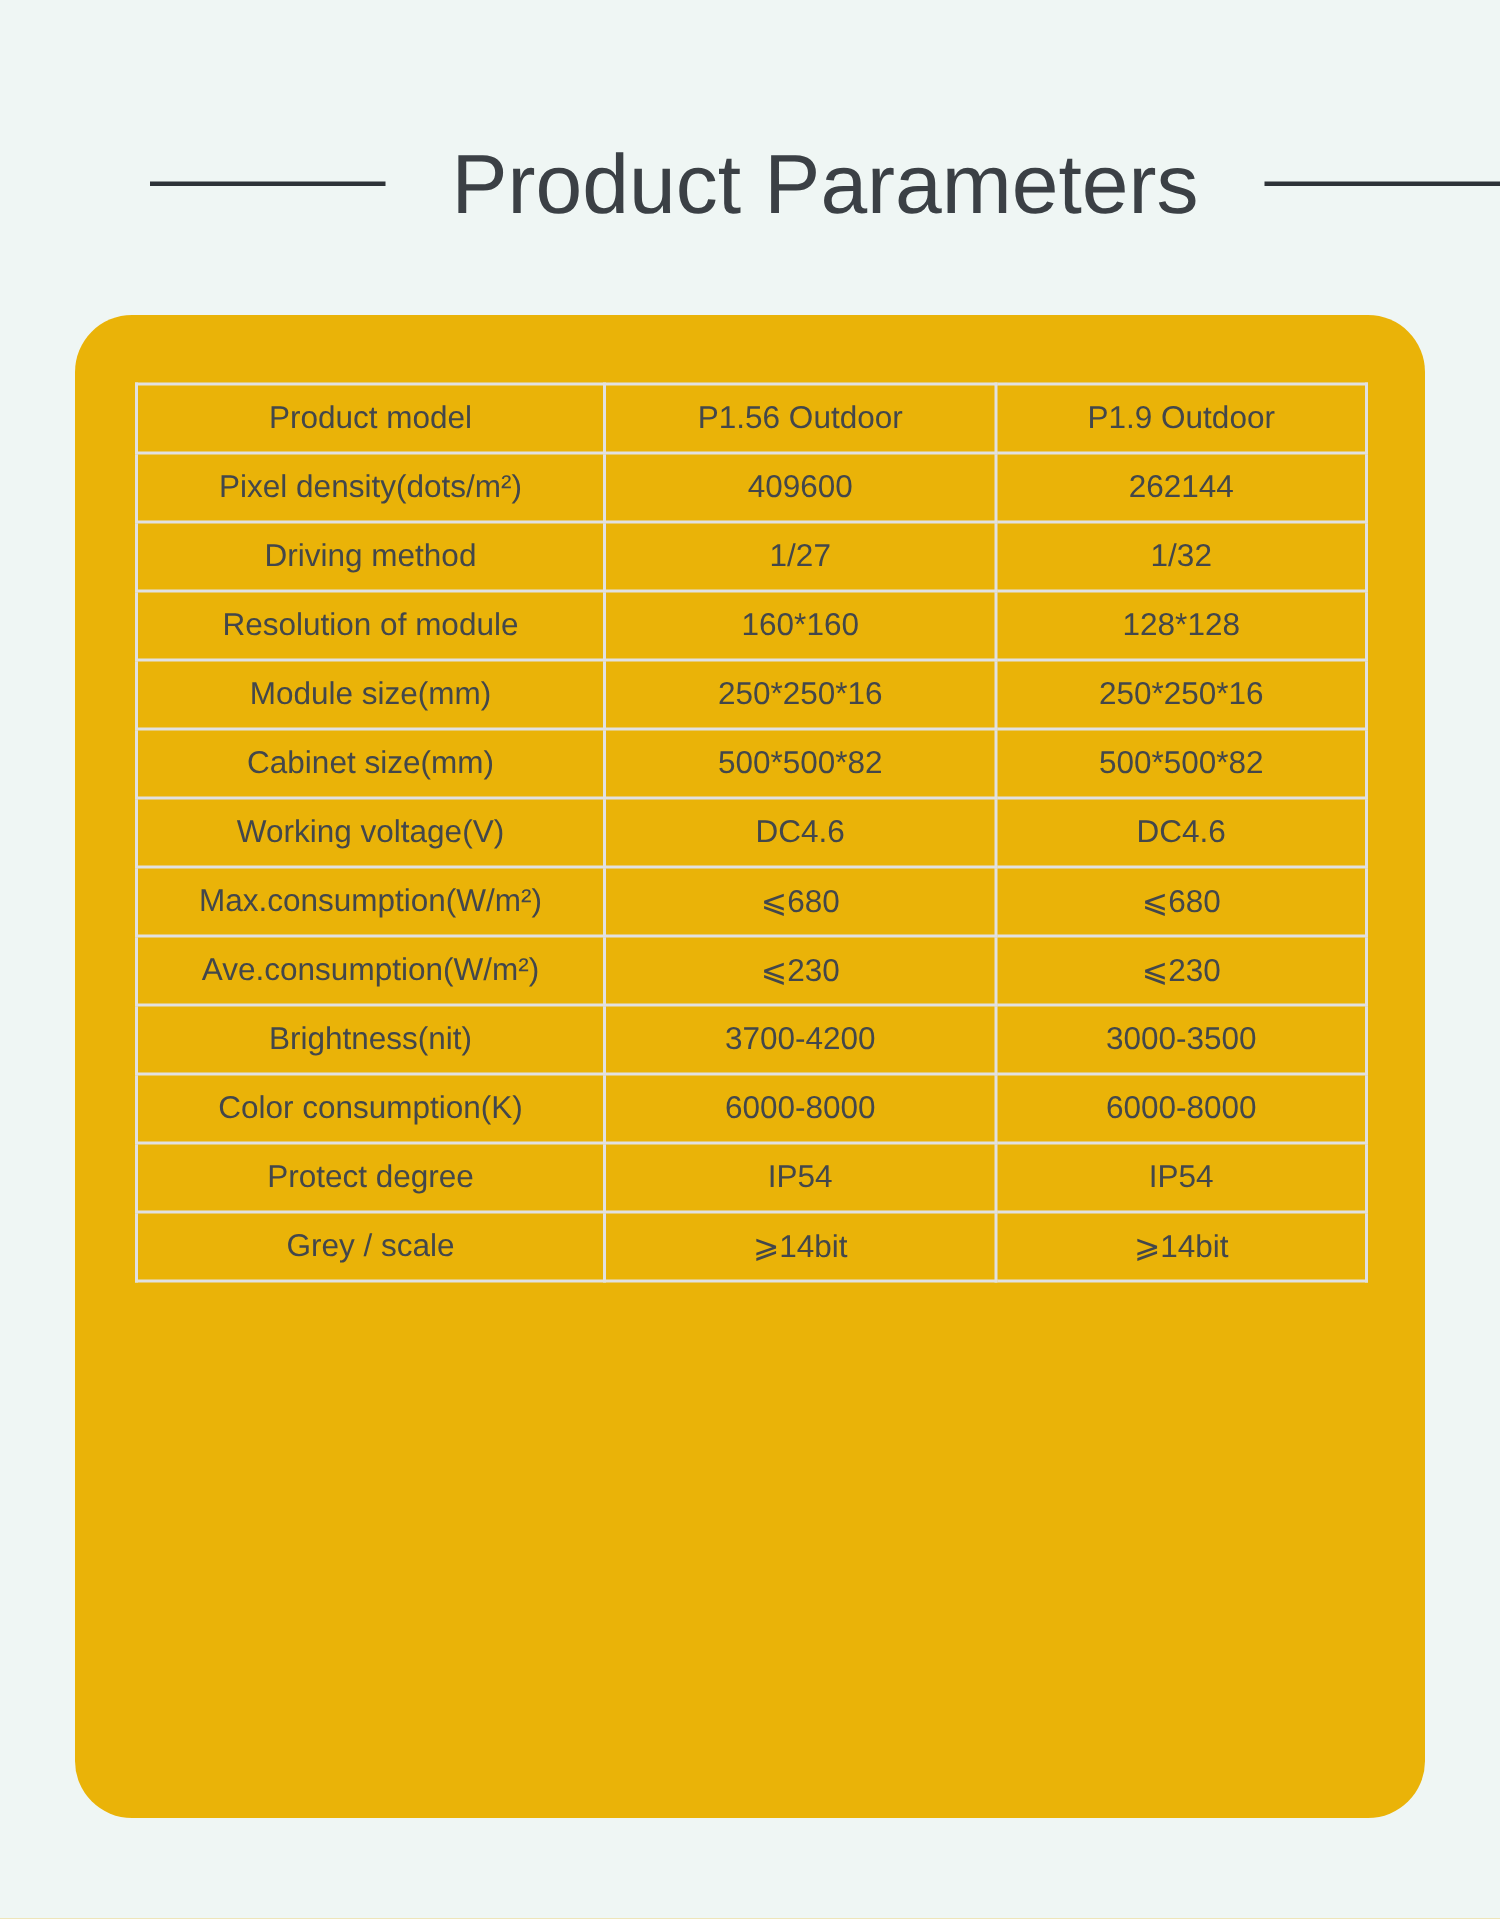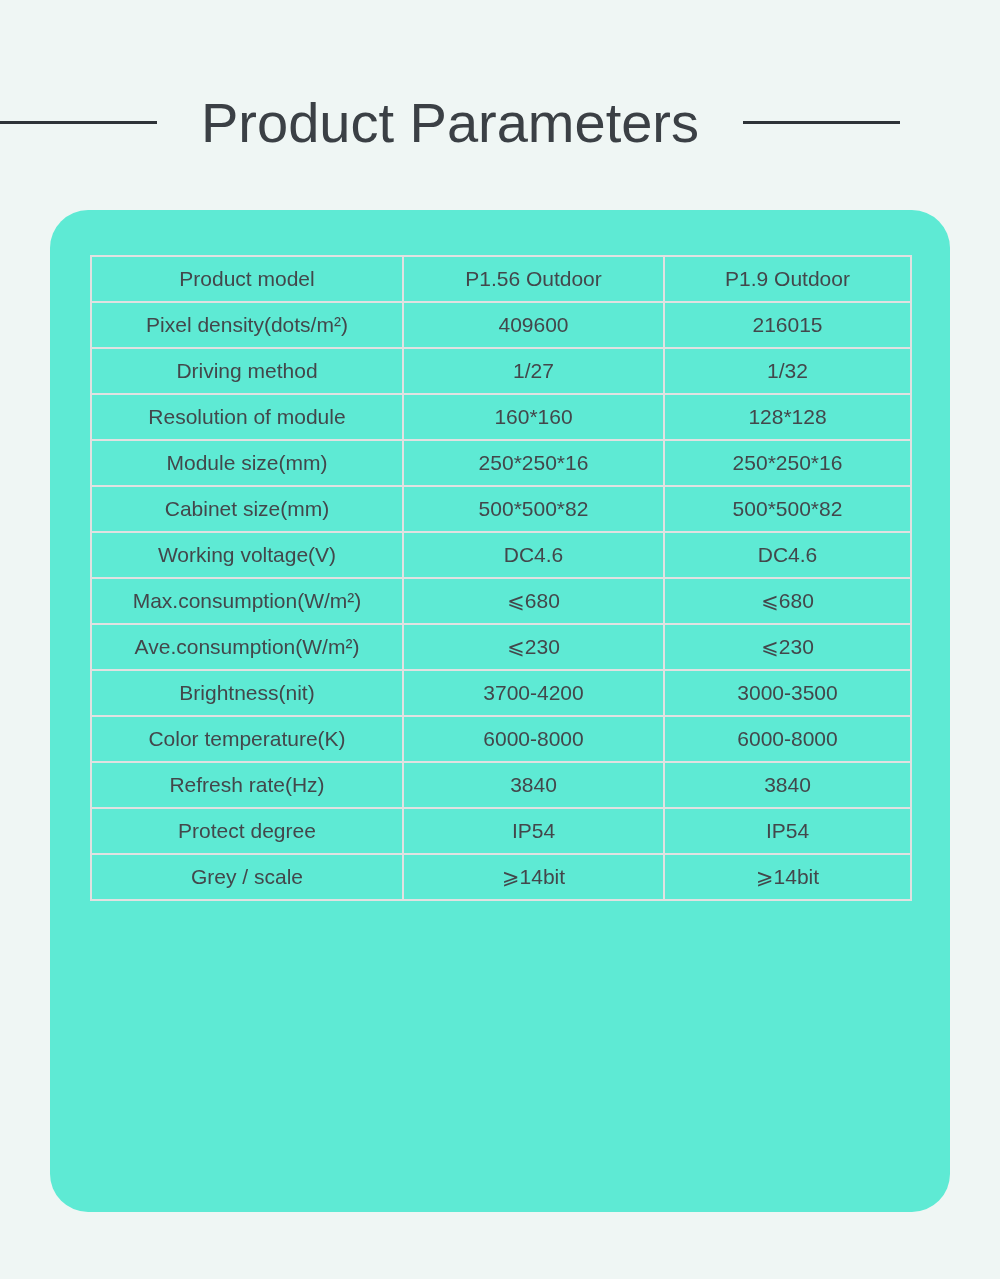--- a/index.html
+++ b/index.html
@@ -12,41 +12,41 @@
     overflow: hidden;
   }
   .header {
     position: absolute;
     top: 88px;
     left: 0;
     width: 1000px;
     height: 68px;
     display: flex;
     align-items: center;
-    justify-content: flex-start;
+    justify-content: flex-end;
     gap: 44px;
   }
   .title-line {
     width: 157px;
     height: 3px;
     background: #2e3338;
   }
   .page-title {
     font-size: 56px;
     color: #3b4045;
     white-space: nowrap;
     letter-spacing: 0px;
   }
   .spec-card {
     position: absolute;
     left: 50px;
     top: 210px;
     width: 900px;
     height: 1002px;
-    background: #5eead4;
+    background: #eab308;
     border-radius: 38px;
   }
   table.spec-table {
     position: absolute;
     left: 40px;
     top: 45px;
     width: 820px;
     border-collapse: collapse;
     table-layout: fixed;
   }
@@ -79,21 +79,21 @@
     </colgroup>
     <tbody>
       <tr>
         <td>Product model</td>
         <td>P1.56 Outdoor</td>
         <td>P1.9 Outdoor</td>
       </tr>
       <tr>
         <td>Pixel density(dots/m²)</td>
         <td>409600</td>
-        <td>216015</td>
+        <td>262144</td>
       </tr>
       <tr>
         <td>Driving method</td>
         <td>1/27</td>
         <td>1/32</td>
       </tr>
       <tr>
         <td>Resolution of module</td>
         <td>160*160</td>
         <td>128*128</td>
@@ -122,28 +122,23 @@
         <td>Ave.consumption(W/m²)</td>
         <td>⩽230</td>
         <td>⩽230</td>
       </tr>
       <tr>
         <td>Brightness(nit)</td>
         <td>3700-4200</td>
         <td>3000-3500</td>
       </tr>
       <tr>
-        <td>Color temperature(K)</td>
+        <td>Color consumption(K)</td>
         <td>6000-8000</td>
         <td>6000-8000</td>
-      </tr>
-      <tr>
-        <td>Refresh rate(Hz)</td>
-        <td>3840</td>
-        <td>3840</td>
       </tr>
       <tr>
         <td>Protect degree</td>
         <td>IP54</td>
         <td>IP54</td>
       </tr>
       <tr>
         <td>Grey / scale</td>
         <td>⩾14bit</td>
         <td>⩾14bit</td>

